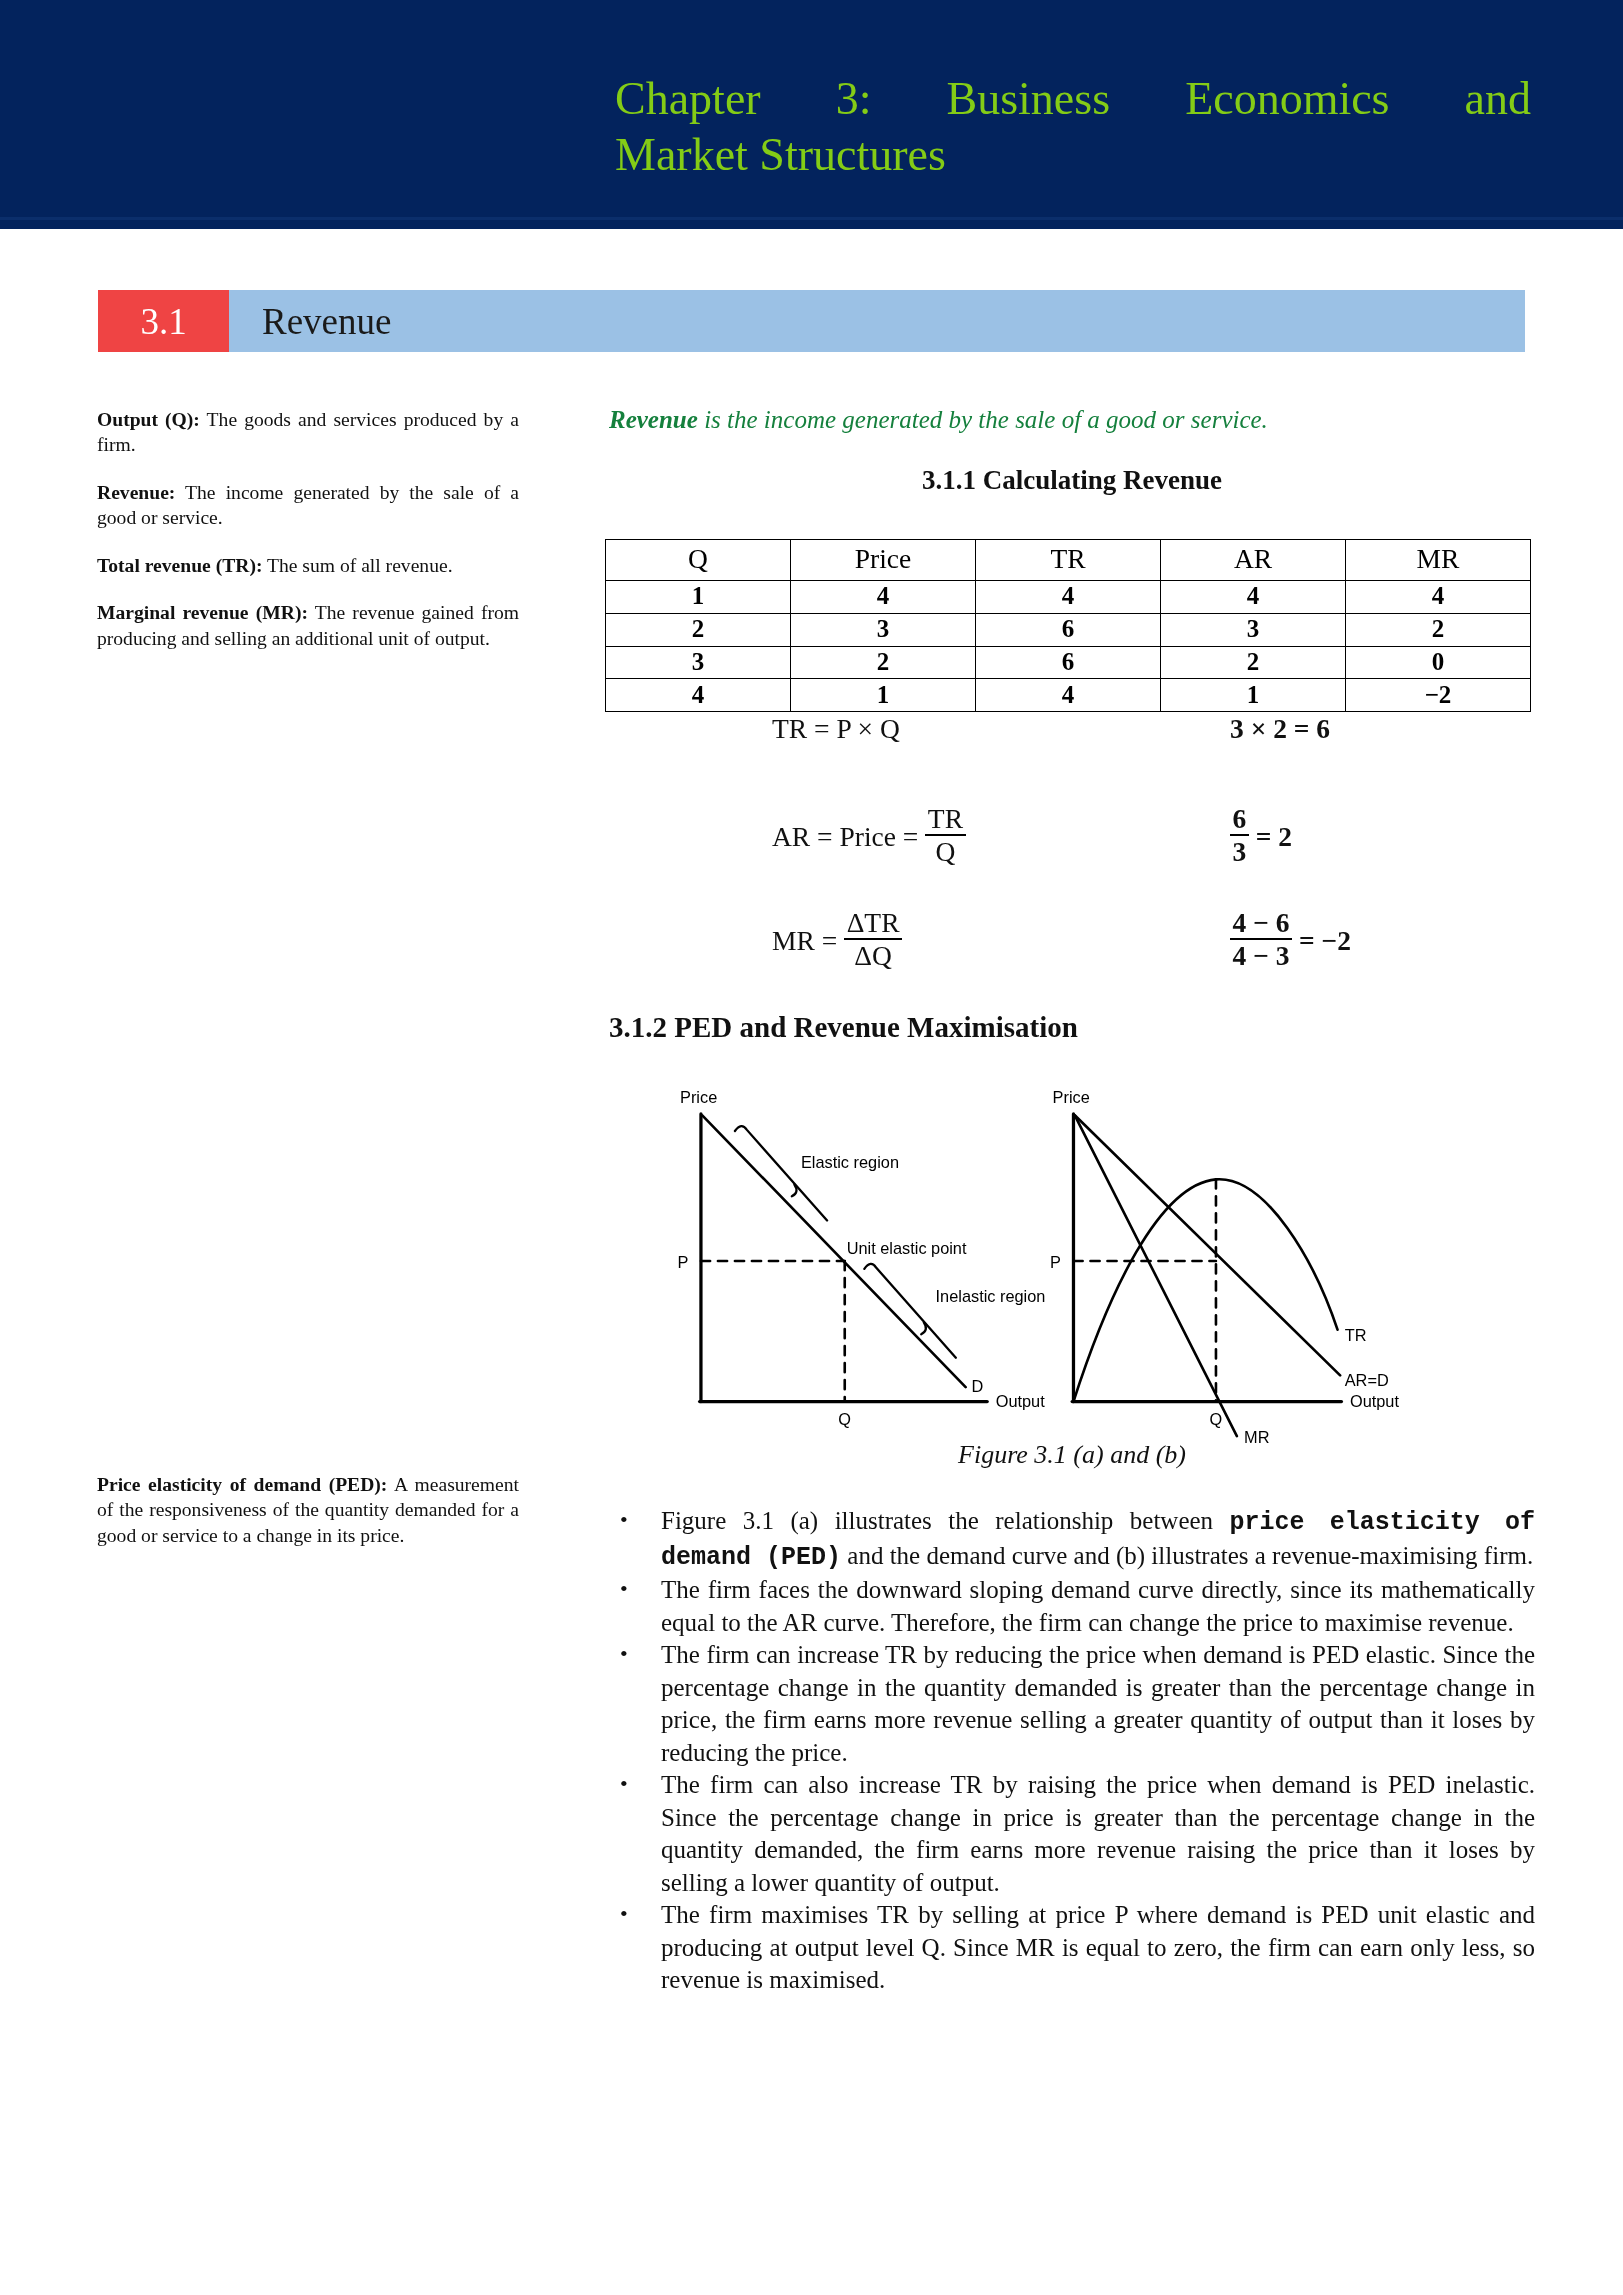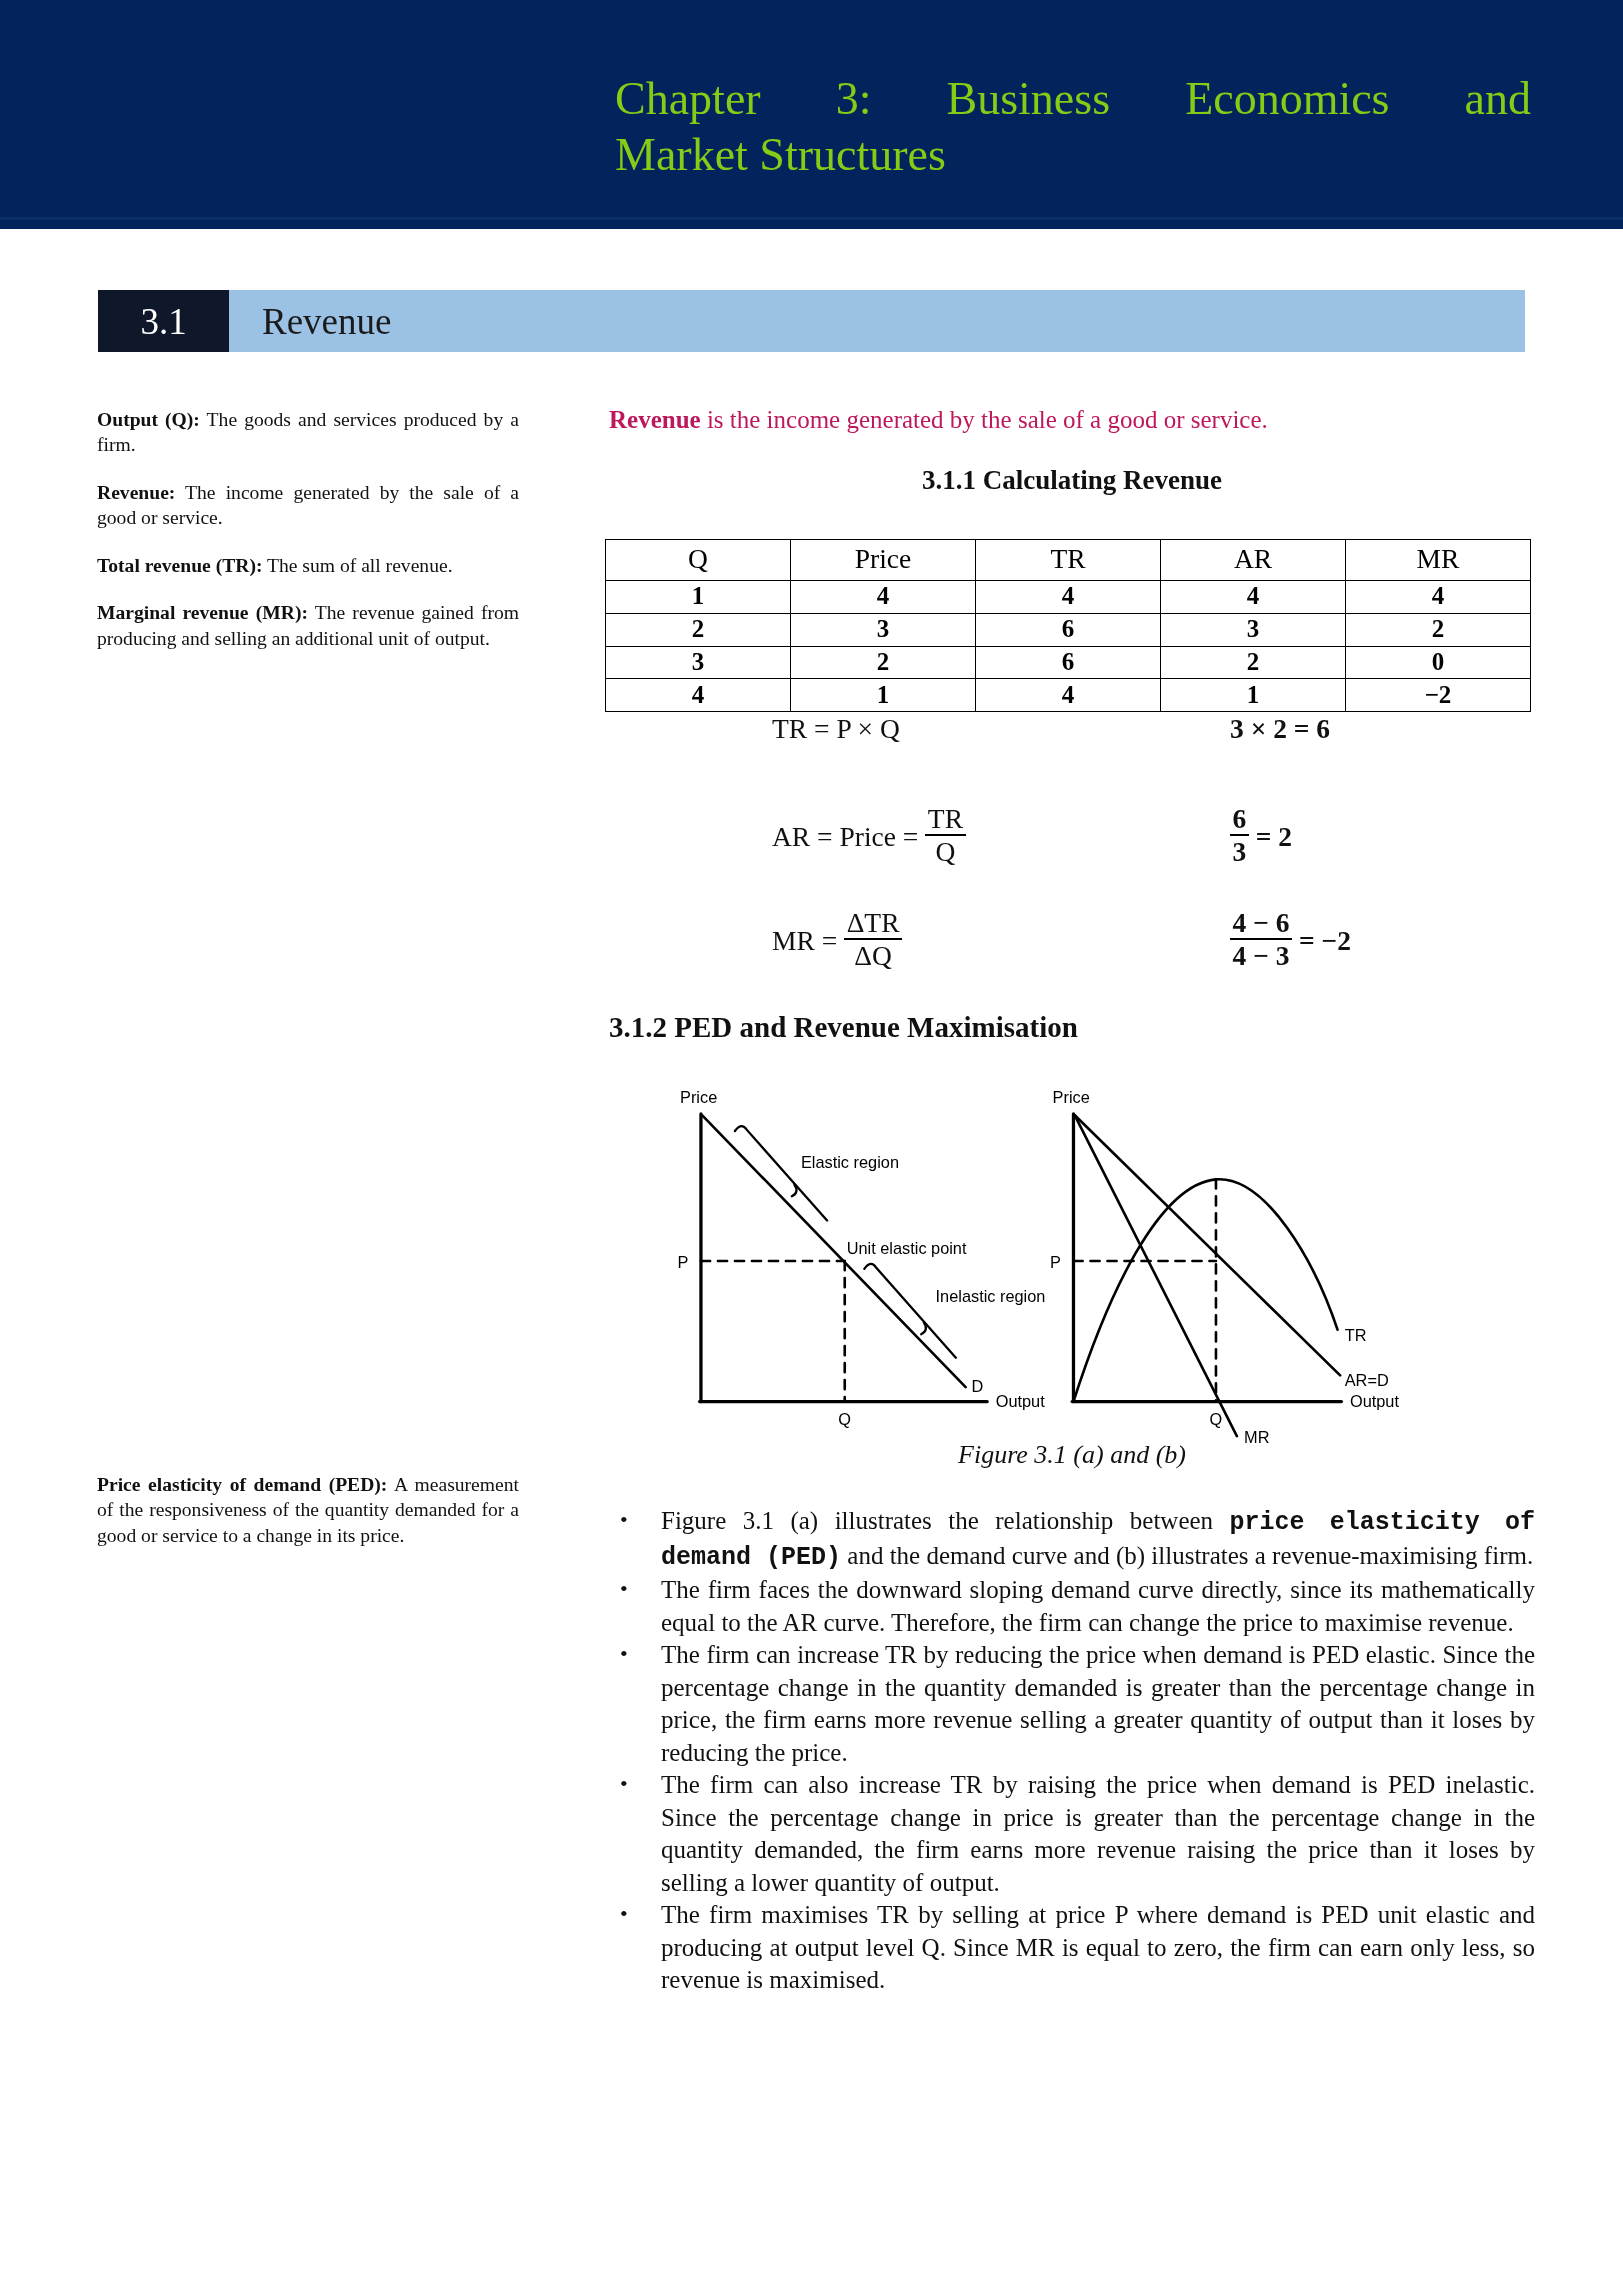--- a/index.html
+++ b/index.html
@@ -32,21 +32,21 @@
   #chapter-title .ln.j{
     text-align:justify;text-align-last:justify;
   }
 
   
   #section-bar{
     position:absolute;left:98px;top:290px;width:1427px;height:62px;
   }
   #section-bar .numbox{
     position:absolute;left:0;top:0;width:131px;height:62px;
-    background:#0f172a;color:#fff;
+    background:#ef4444;color:#fff;
     display:flex;align-items:center;justify-content:center;
     font-size:37px;
   }
   #section-bar .titlebox{
     position:absolute;left:131px;top:0;width:1296px;height:62px;
     background:#9bc1e5;color:#1a1a1a;
     display:flex;align-items:center;
     padding-left:33px;box-sizing:border-box;
     font-size:37px;
   }
@@ -65,21 +65,21 @@
   #ped-definition{
     position:absolute;left:97px;top:1472px;width:422px;
     font-size:19.6px;line-height:1.30;
     text-align:justify;
     color:#111;
   }
 
   
   #intro-line{
     position:absolute;left:609px;top:406px;width:926px;
-    font-size:25px;color:#be185d;
+    font-size:25px;color:#15803d;font-style:italic;
   }
   #heading-311{
     position:absolute;left:609px;top:465px;width:926px;
     text-align:center;font-size:27px;font-weight:bold;color:#111;
   }
 
   
   #revenue-table{
     position:absolute;left:605px;top:539px;width:926px;
     border-collapse:collapse;

